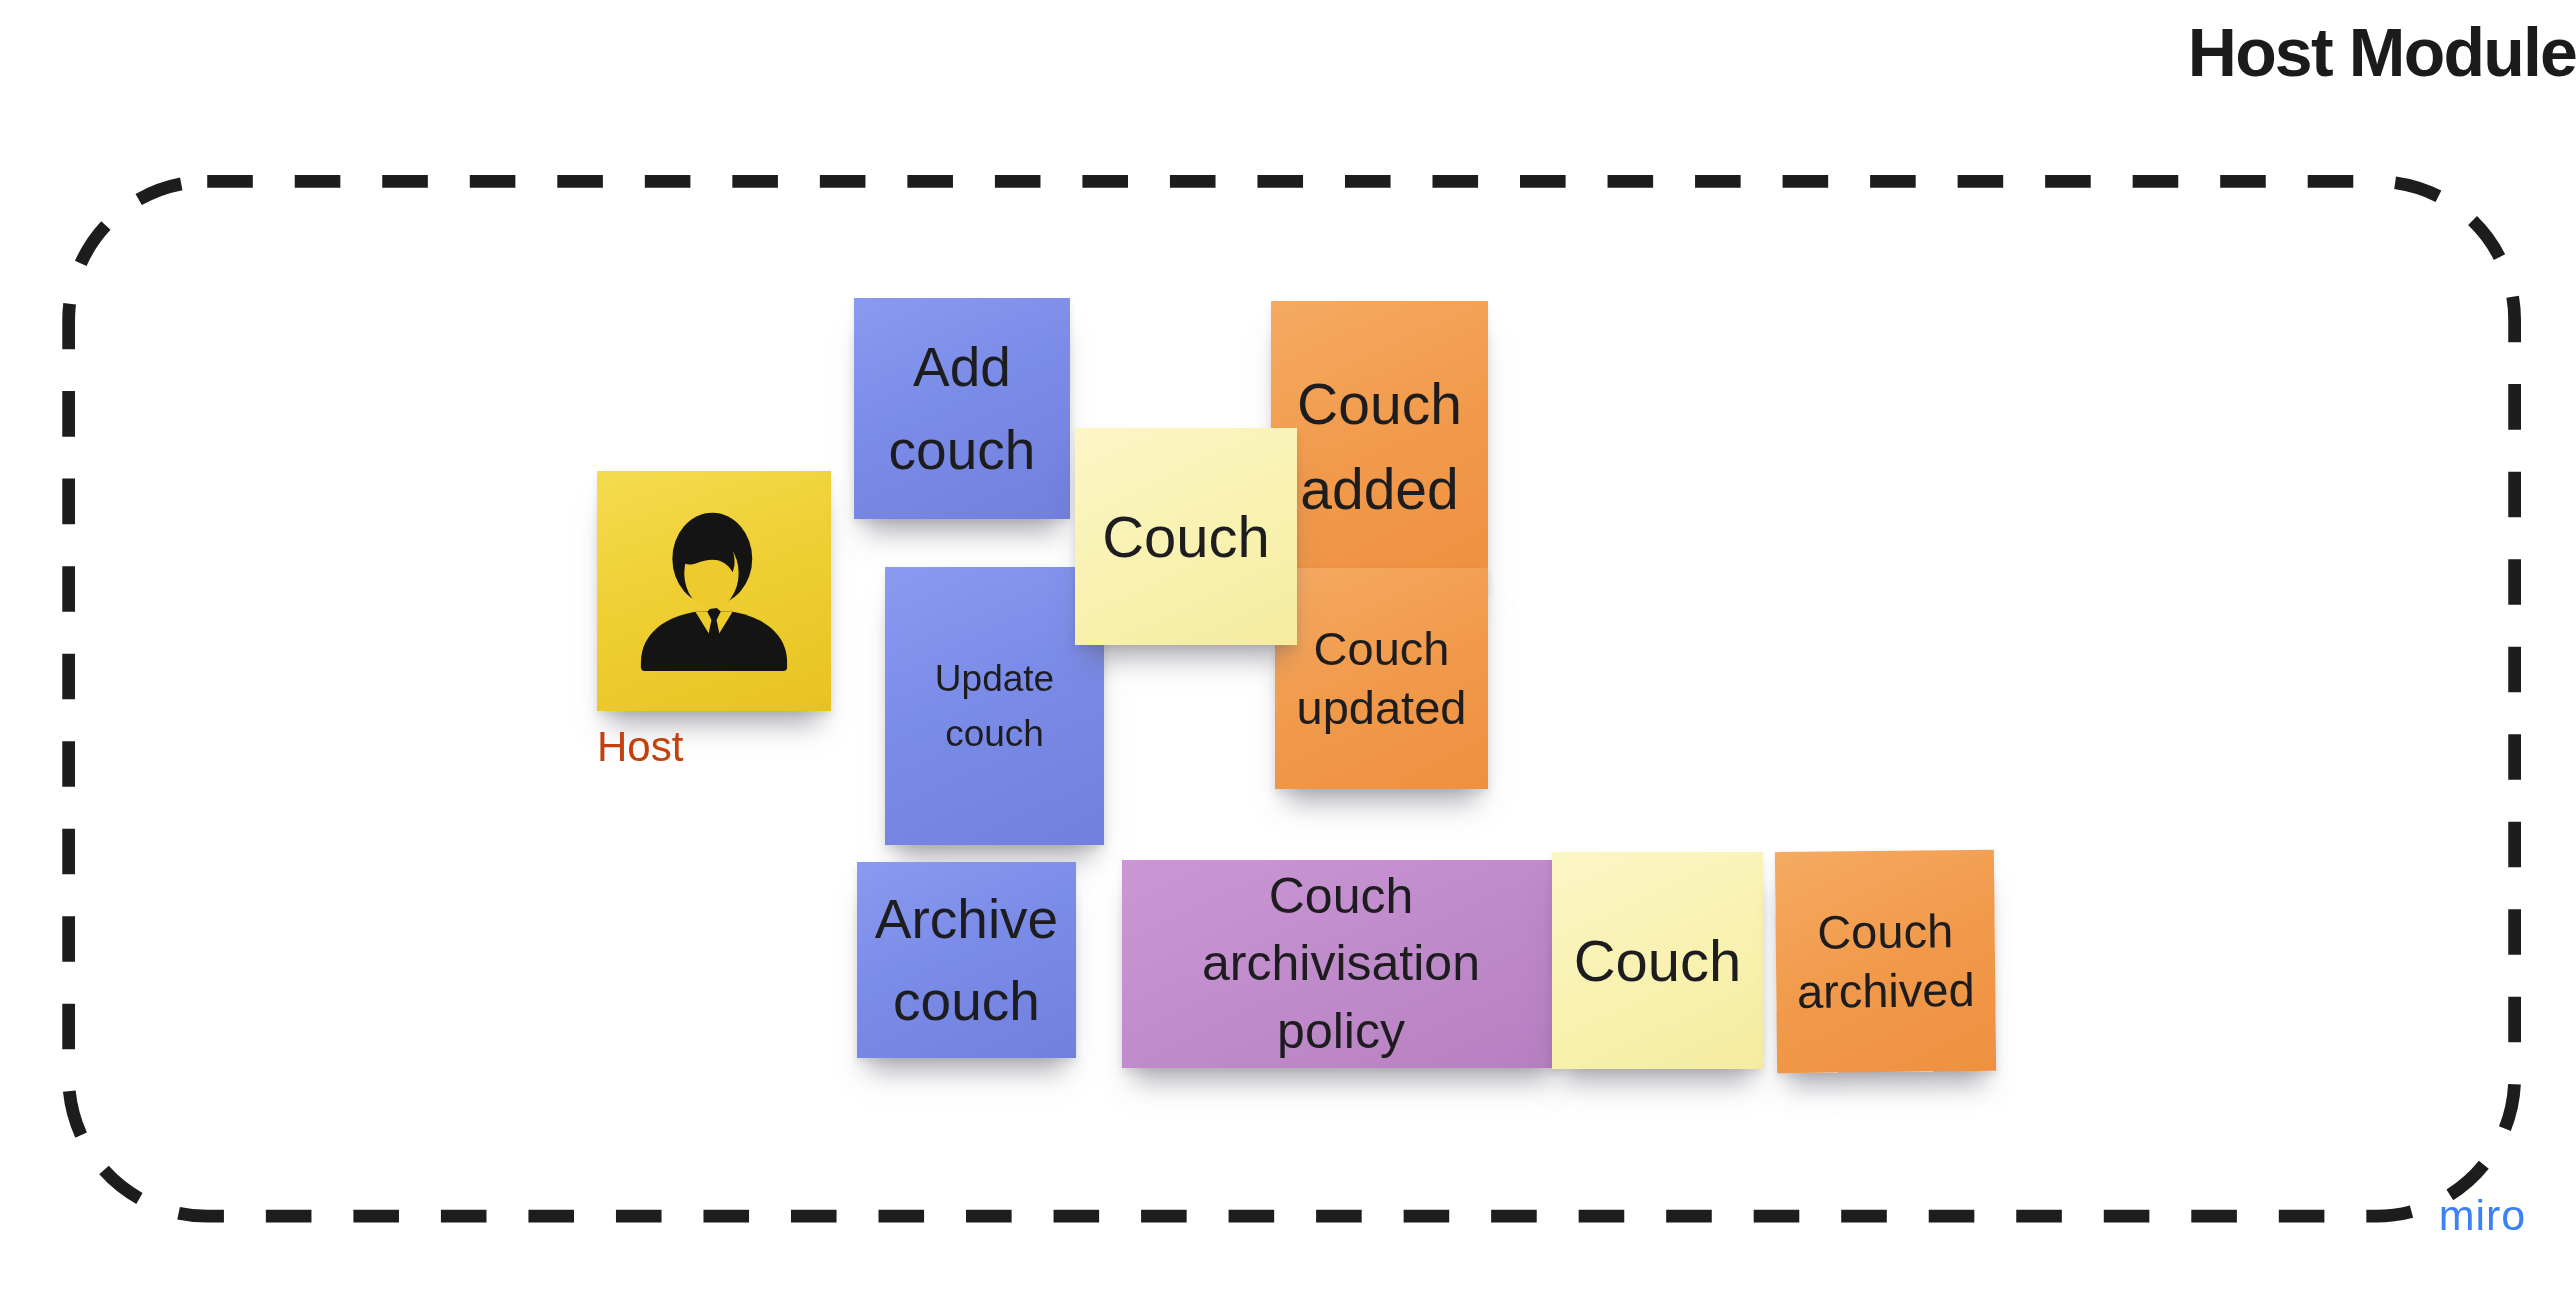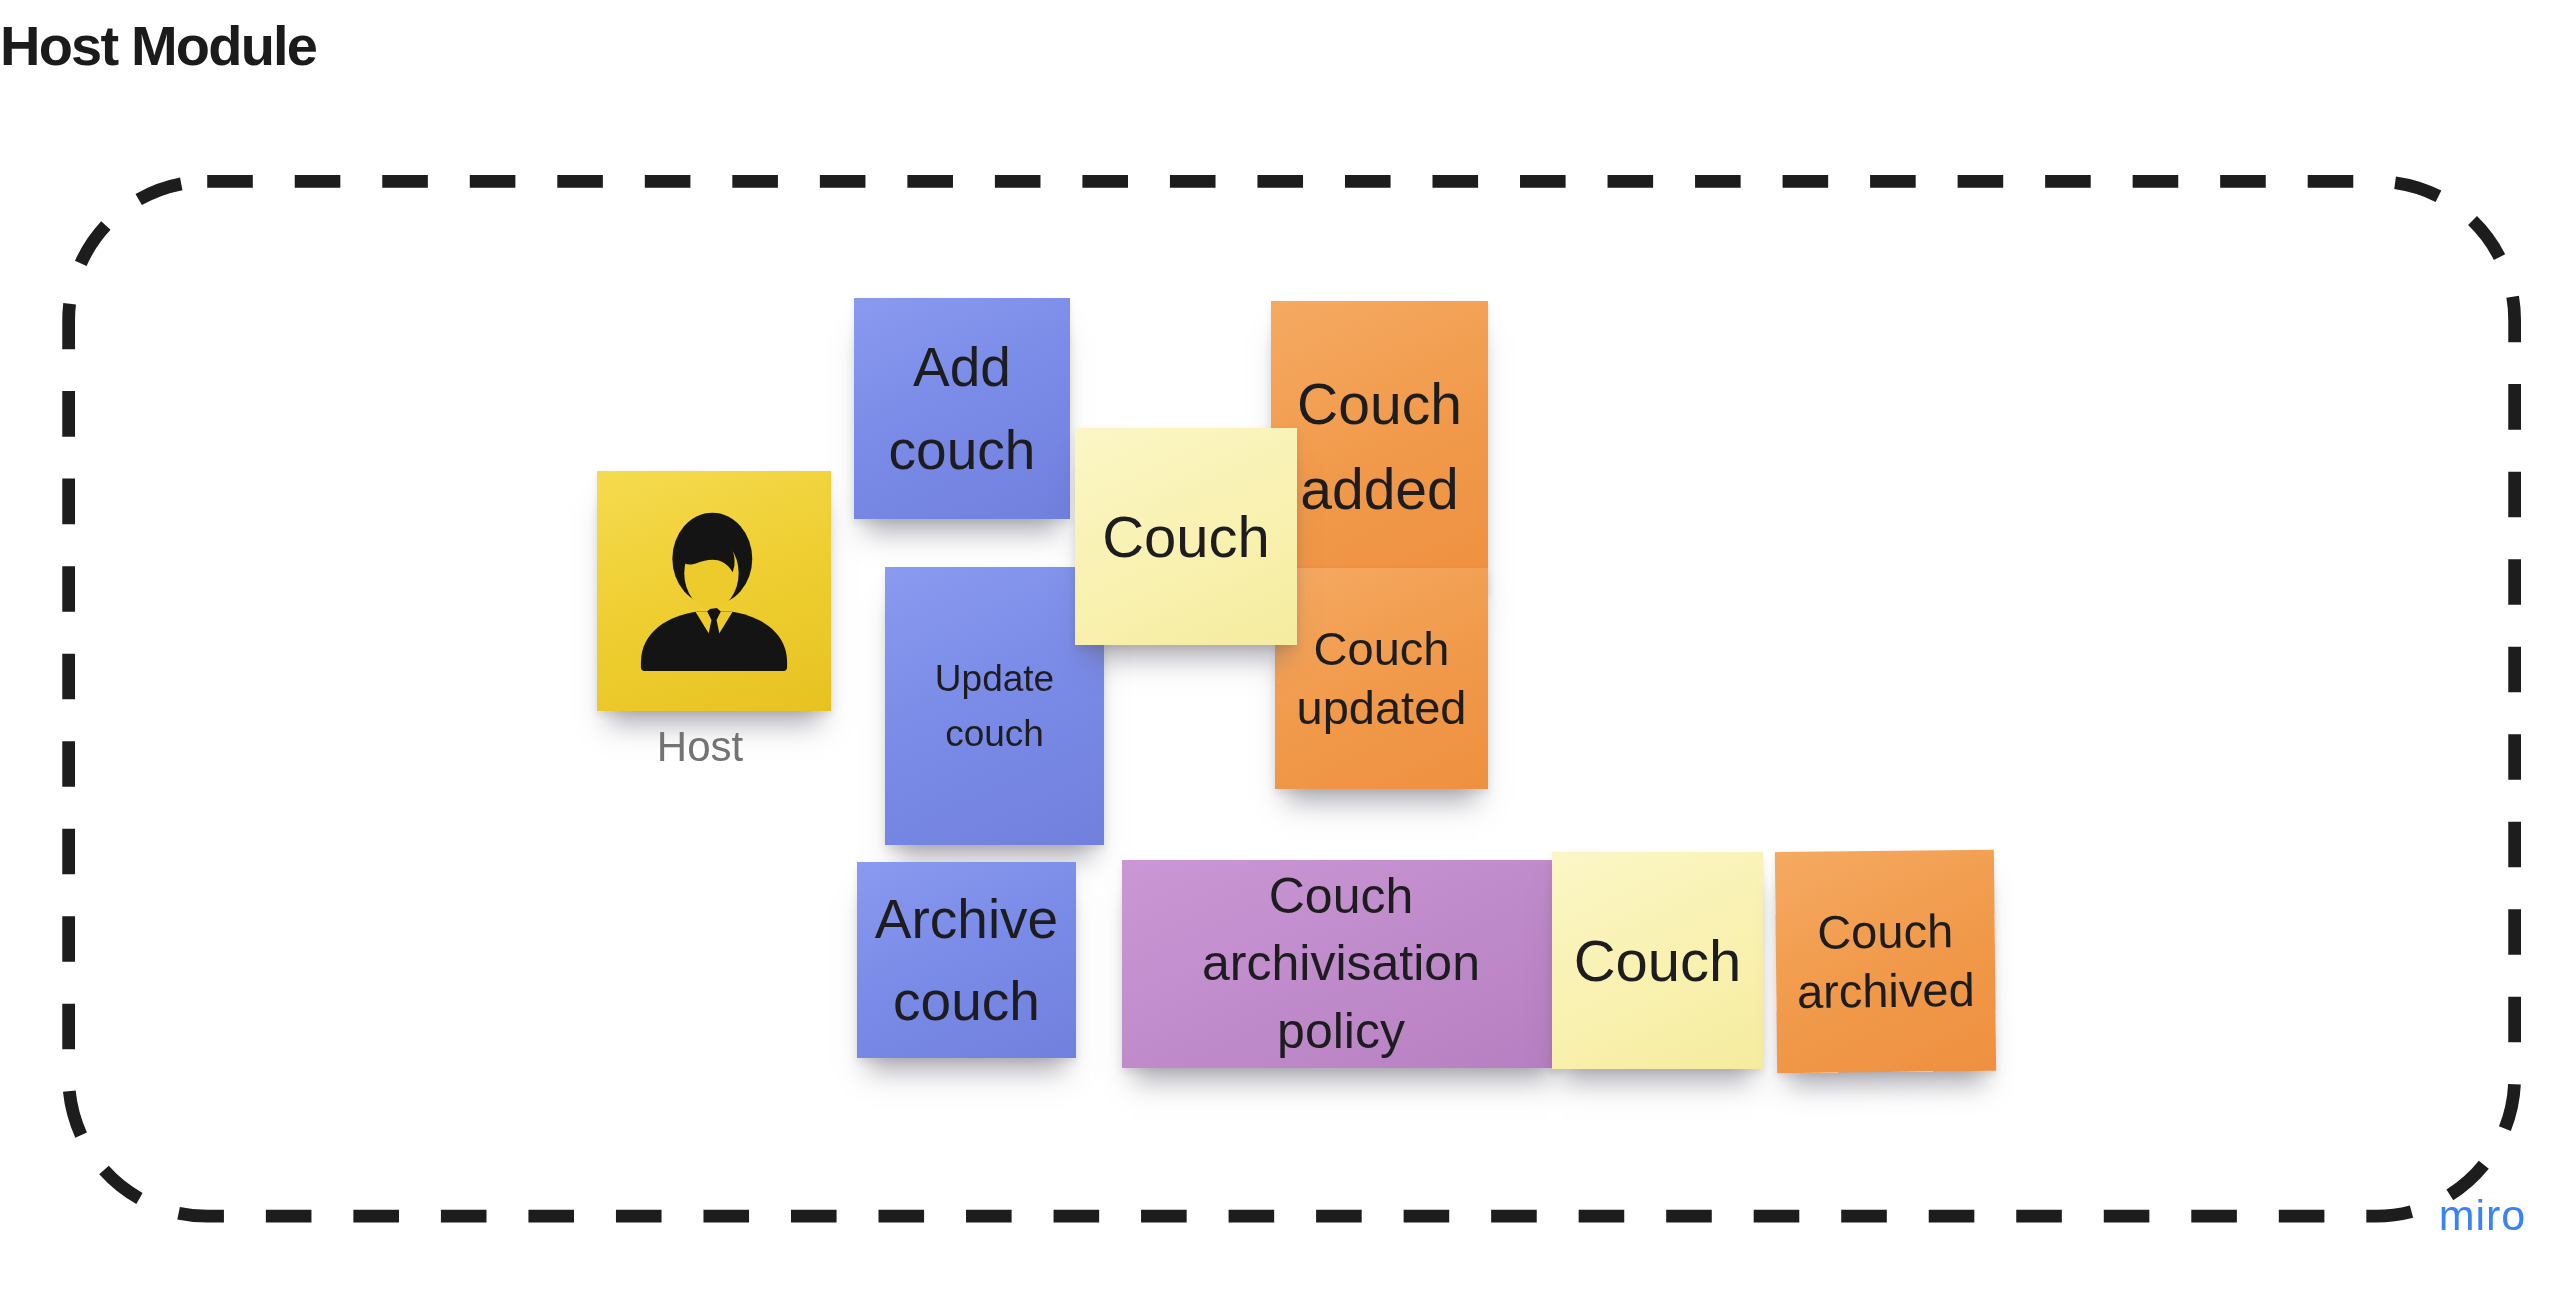--- a/index.html
+++ b/index.html
@@ -7,22 +7,22 @@
     position:relative;
     width:2576px;height:1290px;
     background:#ffffff;
     overflow:hidden;
     font-family:"Liberation Sans", sans-serif;
   }
   
   .board-title{
     position:absolute;
     left:0;top:12.8px;width:100%;
-    text-align:left;
-    font-size:56px;
+    text-align:right;
+    font-size:68px;
     font-weight:bold;
     letter-spacing:-1.8px;
     color:#1b1b1b;
   }
   
   .frame-svg{position:absolute;left:0;top:0;}
   
   .note{
     position:absolute;
     display:flex;align-items:center;justify-content:center;
@@ -46,23 +46,22 @@
   #note-archive-couch {left:857px; top:862px; width:219px; height:196px; font-size:55px; line-height:1.5;}
   #note-policy        {left:1122px;top:860px; width:438px; height:208px; font-size:50px; line-height:1.35;}
   #note-couch-bottom  {left:1534px;top:852px; width:211px; height:217px; font-size:58px; line-height:1.3;}
   #note-couch-archived{left:1776px;top:851px; width:219px; height:221px; font-size:47px; line-height:1.25; transform:rotate(-0.6deg);}
 
   
   #host-note{left:597px;top:471px;width:234px;height:240px;}
   .host-icon-svg{width:170px;height:170px;display:block;}
   .host-label{
     position:absolute;
-    left:583px;top:723px;width:234px;
-    text-align:center;
-    font-size:42px;color:#737373;
+    left:597px;top:723px;width:234px;
+    font-size:42px;color:#c2410c;
   }
   
   .miro-watermark{
     position:absolute;
     left:2426px;top:1191px;width:100px;
     text-align:right;
     font-size:43px;font-weight:normal;letter-spacing:0.9px;
     color:#3b82f6;
   }
 </style>

